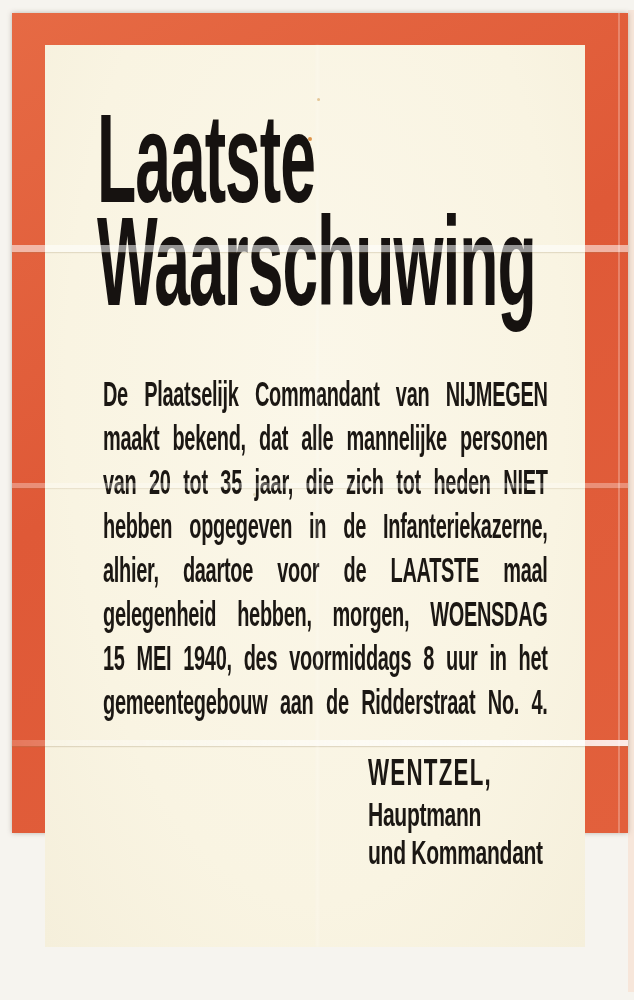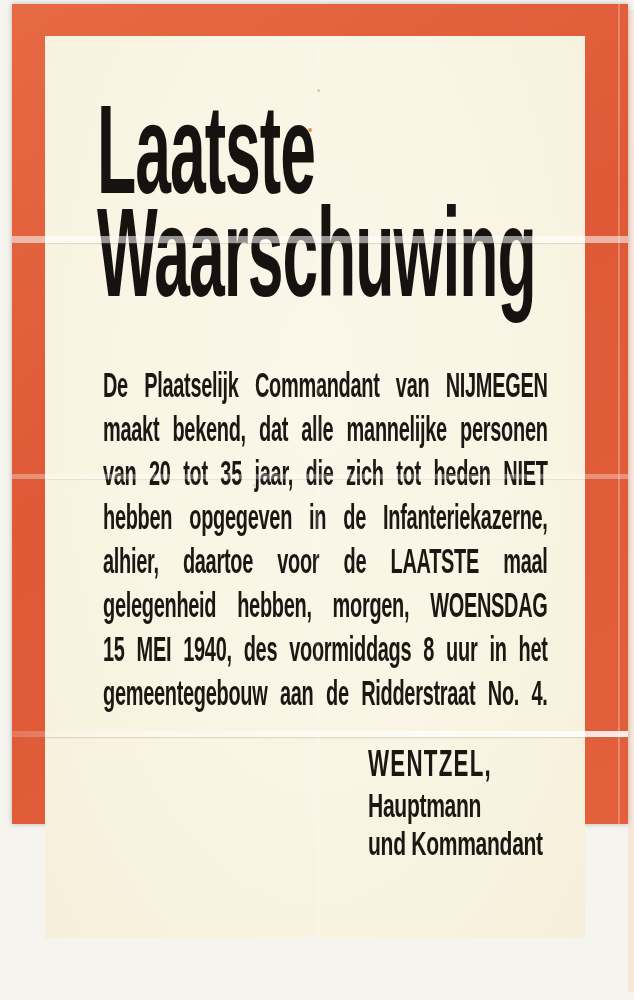--- a/index.html
+++ b/index.html
@@ -16,21 +16,21 @@
   
   .scan-edge-right {
     position: absolute;
     left: 628px; top: 10px;
     width: 6px; height: 982px;
     background: #f7e6da;
   }
   
   .poster {
     position: absolute;
-    left: 12px; top: 4px;
+    left: 12px; top: 13px;
     width: 616px; height: 820px;
     background: linear-gradient(150deg, #e66a44 0%, #df5937 45%, #e2603c 100%);
     box-shadow: 0 0 5px rgba(120, 105, 90, 0.45);
   }
   
   .paper {
     position: absolute;
     left: 33px; top: 32px;
     width: 540px; height: 902px;
     background: radial-gradient(ellipse at 50% 38%, #fbf7e9 0%, #f9f4e2 65%, #f5efdb 100%);

